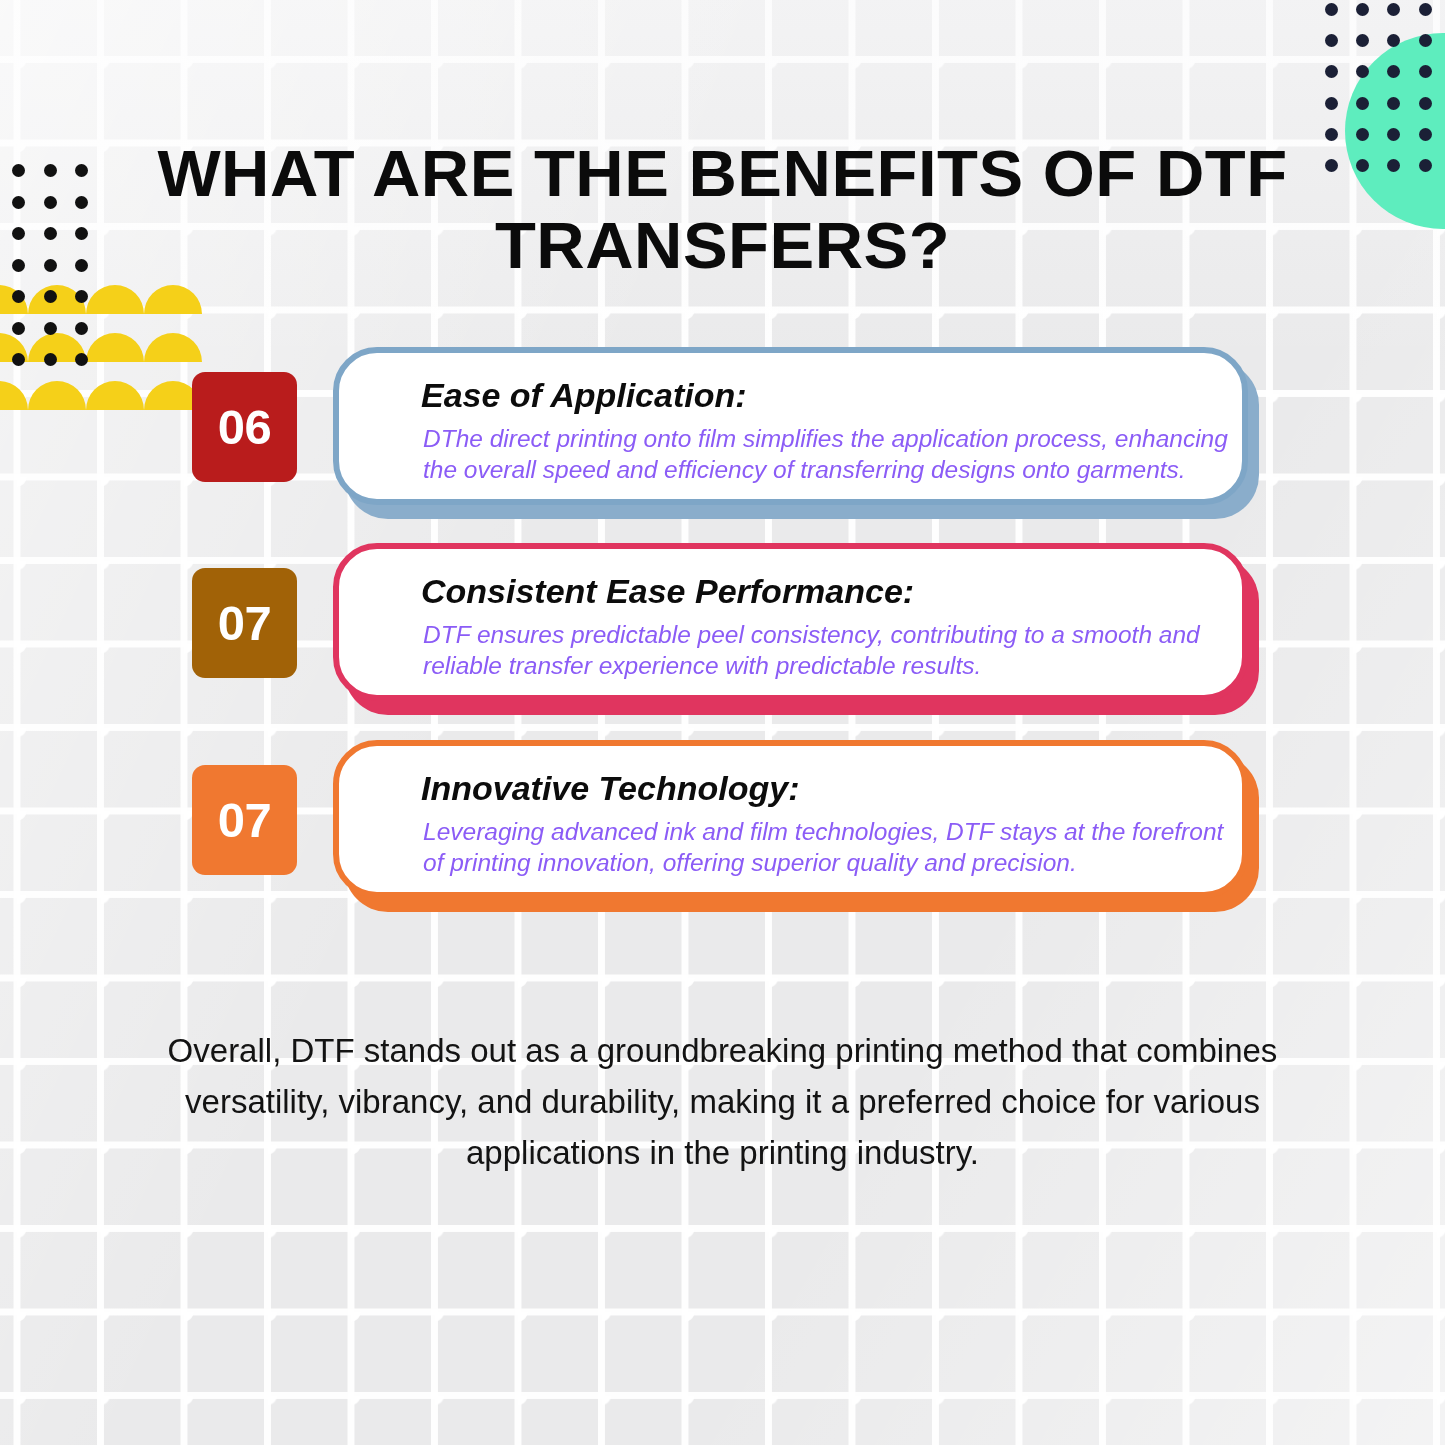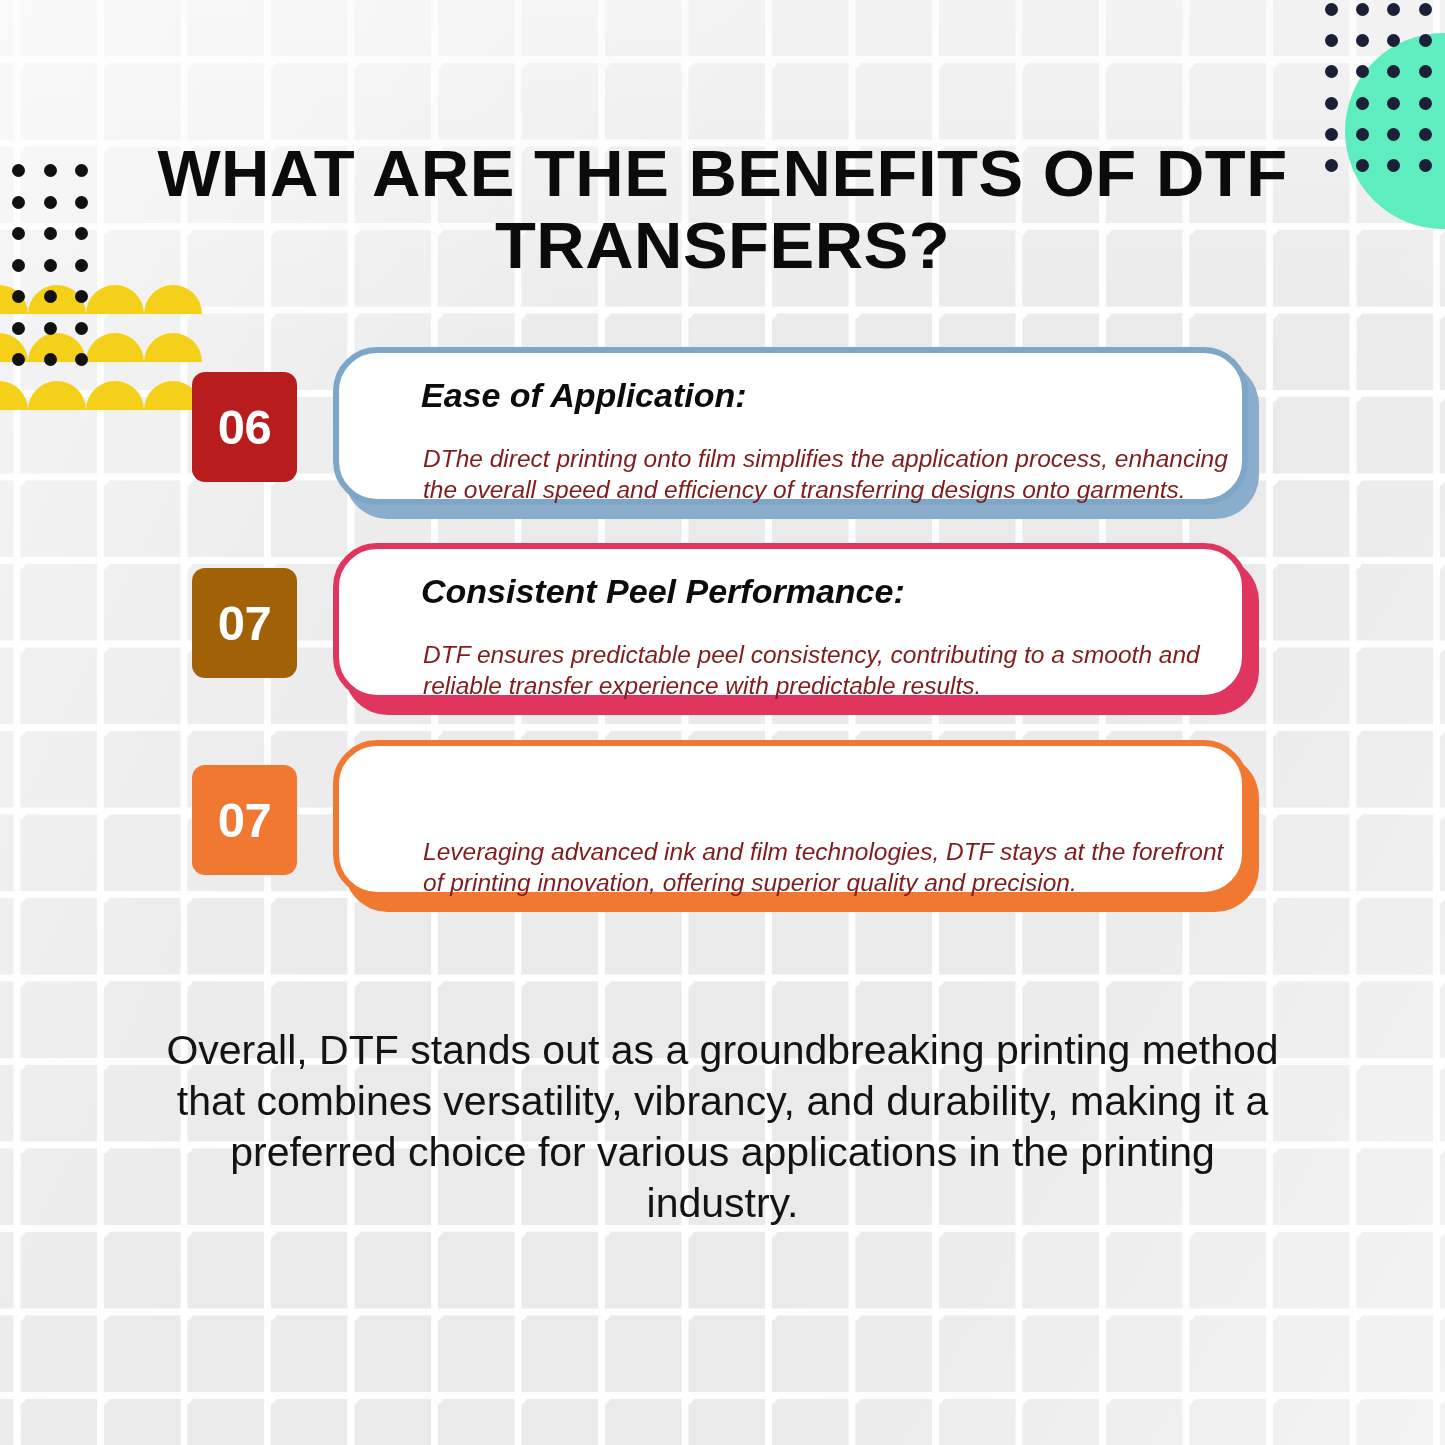--- a/index.html
+++ b/index.html
@@ -150,37 +150,36 @@
     font-weight: bold;
     font-size: 34px;
     line-height: 40px;
     letter-spacing: 0px;
   }
   .card-body {
     position: absolute;
     left: 84px;
     top: 70px;
     width: 815px;
-    color: #7f1d1d;
+    color: #8b5cf6;
     font-family: "Liberation Sans Narrow", "Liberation Sans", sans-serif;
     font-size: 24.5px;
     line-height: 31px;
-    margin-top: 20px;
   }
 
   
   .footer-text {
     position: absolute;
     left: 165px;
     top: 1025px;
     width: 1115px;
     text-align: center;
     color: #131313;
     font-family: "Liberation Sans Narrow", "Liberation Sans", sans-serif;
-    font-size: 41px;
+    font-size: 33px;
     line-height: 51px;
   }
 </style>
 </head>
 <body>
 
 <div id="poster">
 
   <div class="bg-grid"></div>
   <div class="bg-diamonds"></div>
@@ -266,31 +265,32 @@
         <div class="card-body">DThe direct printing onto film simplifies the application process, enhancing the overall speed and efficiency of transferring designs onto garments.</div>
       </div>
     </div>
   </div>
 
   <div class="card-row" id="card-row-1" style="top:543px">
     <div class="badge" id="badge-1" style="background: #a16207;">07</div>
     <div class="card-wrap">
       <div class="card-shadow" id="cardshadow-1" style="background: rgb(224, 53, 95);"></div>
       <div class="card" id="cardbox-1" style="border-color: rgb(224, 53, 95);">
-        <div class="card-heading">Consistent Peel Performance:</div>
+        <div class="card-heading">Consistent Ease Performance:</div>
         <div class="card-body">DTF ensures predictable peel consistency, contributing to a smooth and reliable transfer experience with predictable results.</div>
       </div>
     </div>
   </div>
 
   <div class="card-row" id="card-row-2" style="top:740px">
     <div class="badge" id="badge-2" style="background: rgb(240, 120, 48);">07</div>
     <div class="card-wrap">
       <div class="card-shadow" id="cardshadow-2" style="background: rgb(240, 120, 48);"></div>
       <div class="card" id="cardbox-2" style="border-color: rgb(240, 120, 48);">
+        <div class="card-heading">Innovative Technology:</div>
         <div class="card-body">Leveraging advanced ink and film technologies, DTF stays at the forefront of printing innovation, offering superior quality and precision.</div>
       </div>
     </div>
   </div>
 
   <div class="footer-text">Overall, DTF stands out as a groundbreaking printing method that combines versatility, vibrancy, and durability, making it a preferred choice for various applications in the printing industry.</div>
 
 </div>
 
 </body></html>

